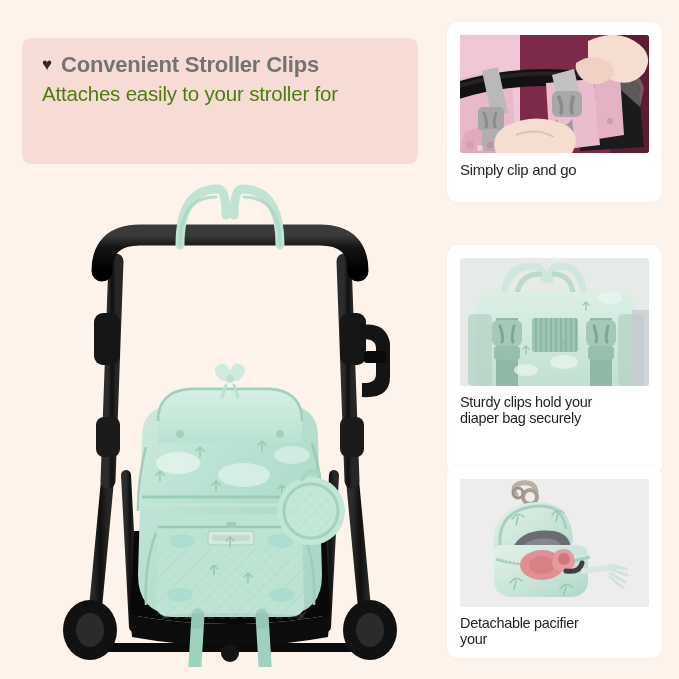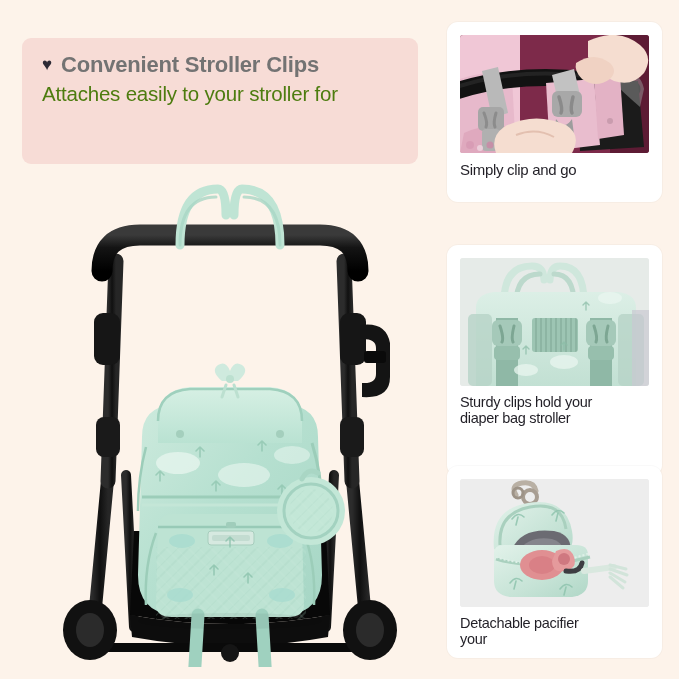--- a/index.html
+++ b/index.html
@@ -321,21 +321,21 @@
           <g stroke="#8cbda8" stroke-width="1.4" stroke-linecap="round">
             <path d="M126 52 l0 -8 M123 47 l3 -3 M129 47 l-3 -3"></path>
             <path d="M104 92 l0 -8 M101 87 l3 -3 M107 87 l-3 -3"></path>
             <path d="M66 96 l0 -8 M63 91 l3 -3 M69 91 l-3 -3"></path>
           </g>
         </g>
       </svg>
     </div>
     <div class="card-caption">
       <div>Sturdy clips hold your</div>
-      <div>diaper bag stroller</div>
+      <div>diaper bag securely</div>
     </div>
   </div>
 
   <div class="card card-3">
     <div class="card-photo">
       <svg viewBox="0 0 189 128" xmlns="http://www.w3.org/2000/svg">
         <defs>
           <linearGradient id="case" x1="0" y1="0" x2="1" y2="1">
             <stop offset="0%" stop-color="#e2f2ea"></stop>
             <stop offset="60%" stop-color="#c6e3d6"></stop>

